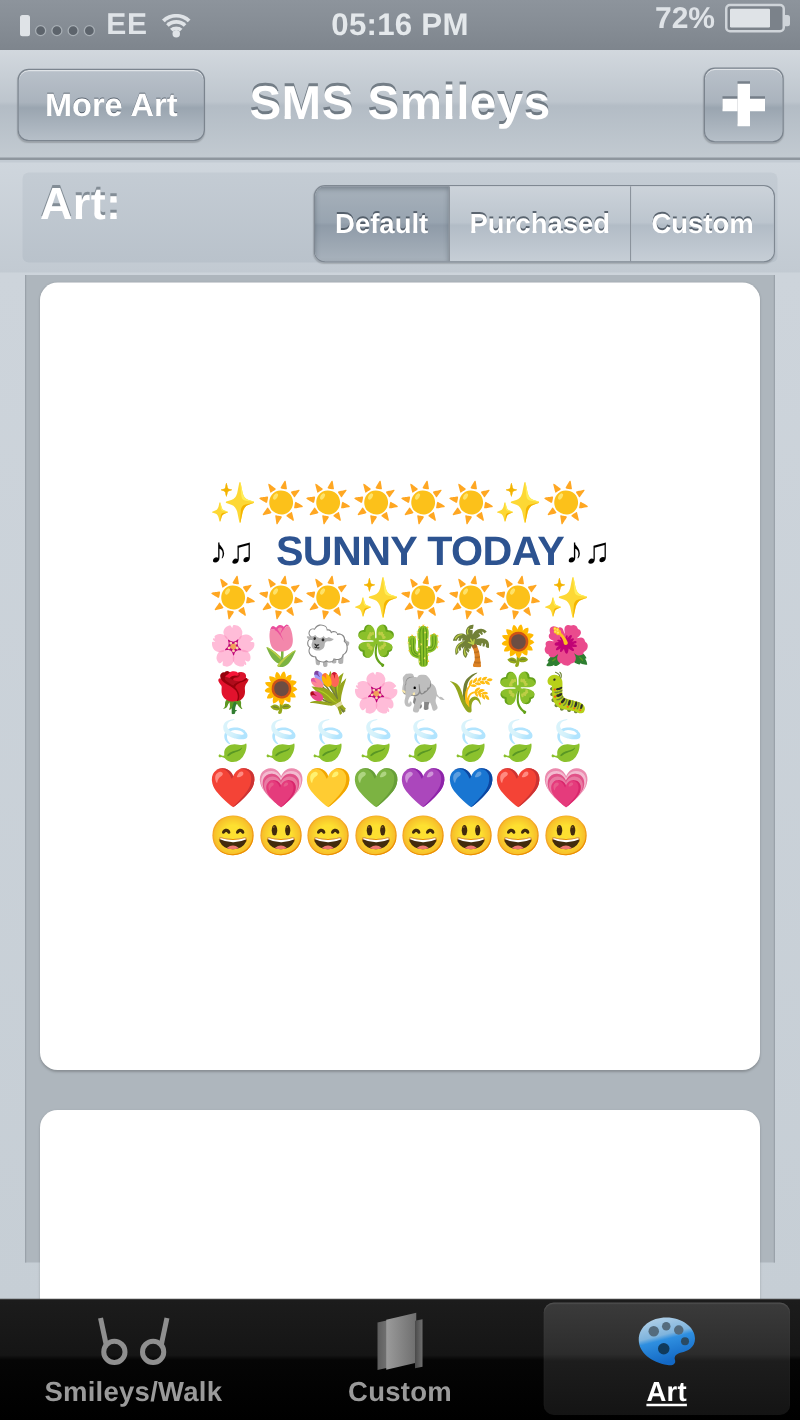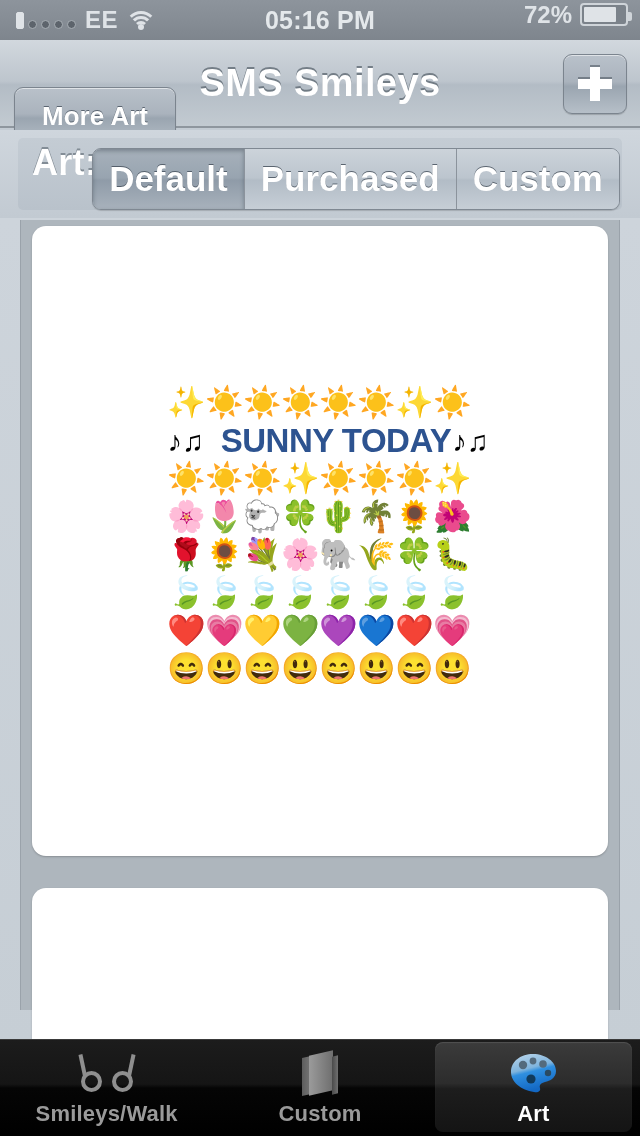--- a/index.html
+++ b/index.html
@@ -135,22 +135,22 @@
     box-shadow: inset 0 1px 0 rgba(255,255,255,0.55), 0 1px 1px rgba(0,0,0,0.18);
     color: #ffffff;
     text-shadow: 0 -1px 0 rgba(70,80,92,0.8);
     display: flex; align-items: center; justify-content: center;
     box-sizing: border-box;
     cursor: pointer;
   }
   .nav-back {
     position: absolute;
     left: 14px; top: 15px;
-    width: 162px; height: 58px;
-    font-size: 26px; font-weight: bold; margin-top: 32px;
+    width: 150px; height: 58px;
+    font-size: 26px; font-weight: bold;
   }
   .nav-add {
     position: absolute;
     right: 13px; top: 14px;
     width: 64px; height: 60px;
   }
   .plus-glyph {
     position: relative; width: 34px; height: 34px;
   }
   .plus-glyph:before, .plus-glyph:after {
@@ -188,21 +188,21 @@
     height: 60px;
     display: flex;
     border: 1px solid #7f8892;
     border-radius: 9px;
     overflow: hidden;
     box-shadow: 0 1px 1px rgba(0,0,0,0.16), inset 0 1px 0 rgba(255,255,255,0.5);
   }
   .seg-item {
     display: flex; align-items: center; justify-content: center;
     padding: 0 16px;
-    font-size: 35px; font-weight: bold;
+    font-size: 22px; font-weight: bold;
     color: #ffffff;
     text-shadow: 0 -1px 0 rgba(72,82,94,0.85);
     background: linear-gradient(to bottom, #ccd3da 0%, #bcc5ce 48%, #b2bcc6 52%, #c6ced6 100%);
     border-right: 1px solid #8b939c;
     cursor: pointer;
     box-sizing: border-box;
   }
   .seg-item:last-child { border-right: none; }
   .seg-item.selected {
     background: linear-gradient(to bottom, #a7b1bb 0%, #98a4b0 48%, #8f9ba8 52%, #a8b2bc 100%);
@@ -309,21 +309,21 @@
   }
   .tab-label {
     position: relative;
     z-index: 2;
     margin-top: 3px;
     font-size: 22px;
     font-weight: bold;
     color: #9a9a9a;
     letter-spacing: 0.2px;
   }
-  .tab.selected .tab-label { color: #ffffff; }
+  .tab.selected .tab-label { color: #ffffff; text-decoration: underline; }
 
   
   .ic-house {
     position: absolute; left: 50%; top: 4px; transform: translateX(-50%);
     width: 46px; height: 44px;
   }
   .ic-house .roof {
     position: absolute; left: 0; top: 0;
     width: 0; height: 0;
     border-left: 23px solid transparent;

